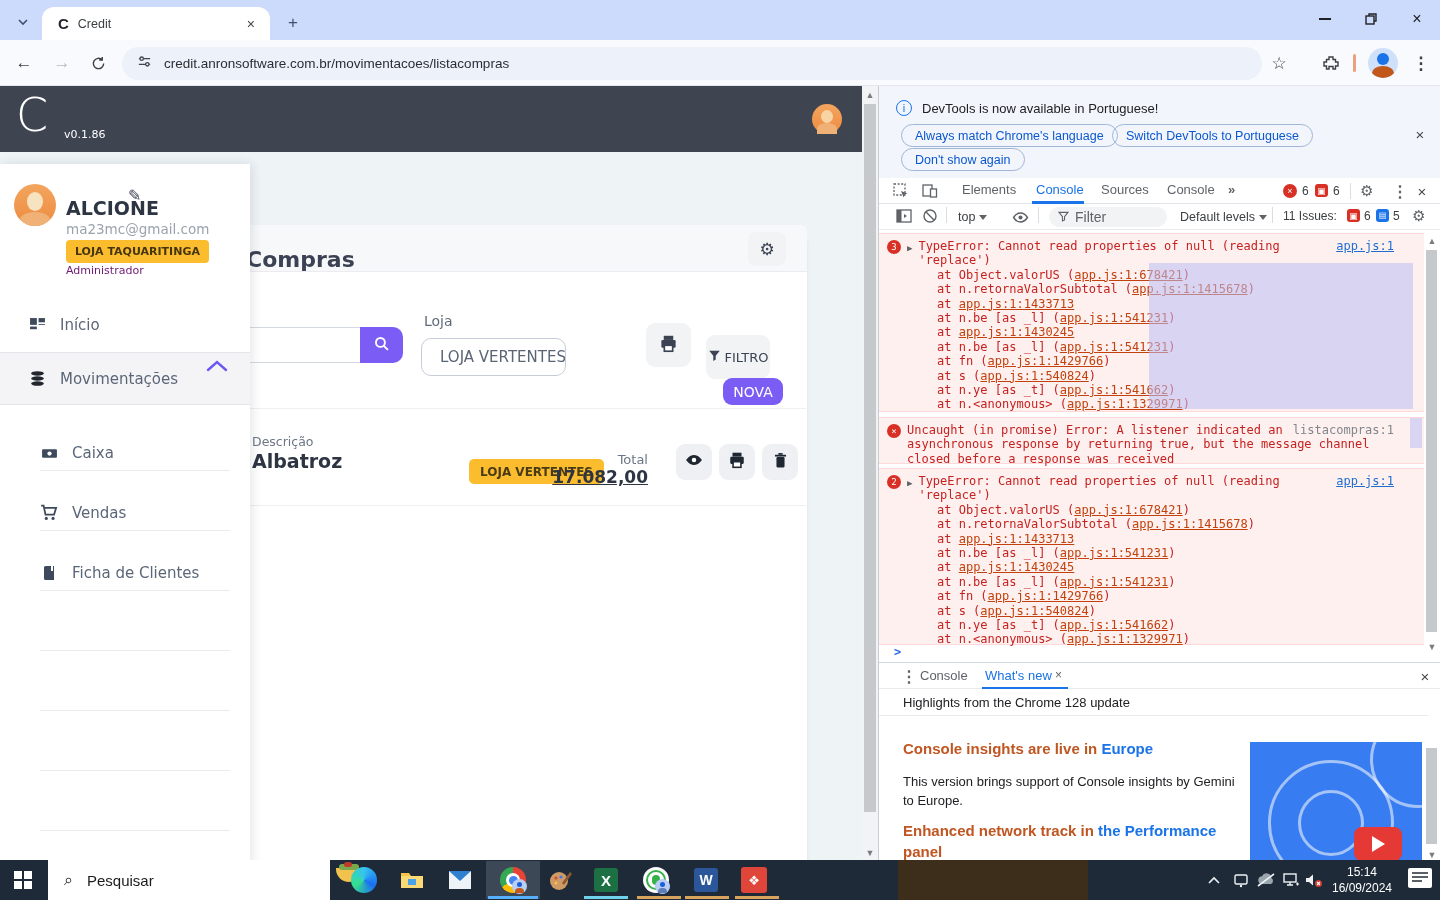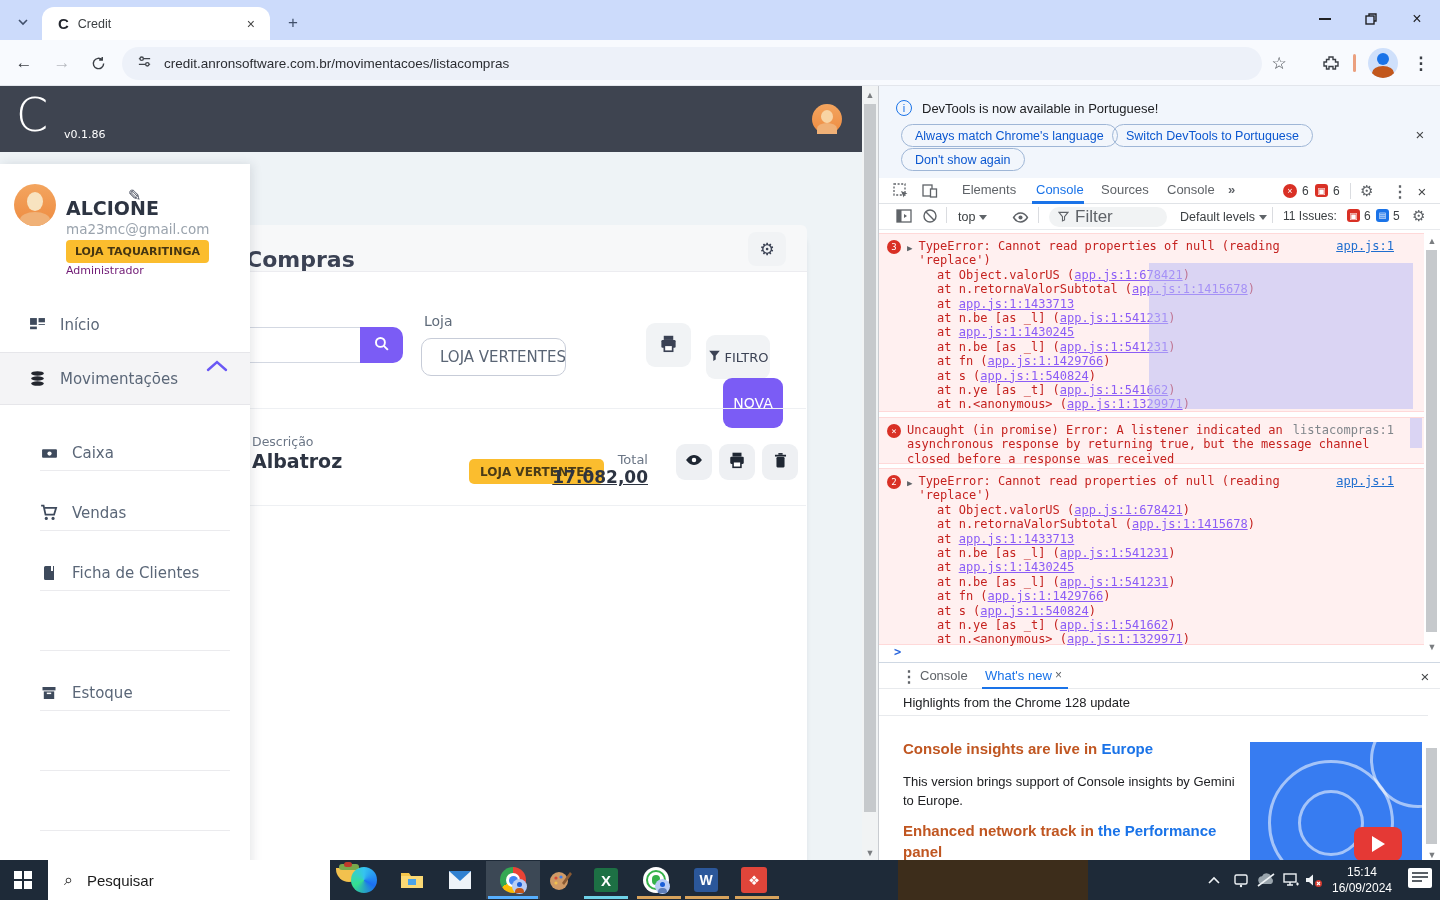--- a/index.html
+++ b/index.html
@@ -37,21 +37,21 @@
   .card{left:24px;top:225px;width:783px;height:635px;background:#fff;border-radius:6px 6px 0 0;box-shadow:0 1px 4px rgba(40,50,70,.08);}
   .cardhead{left:24px;top:225px;width:783px;height:47px;background:#f7f8f9;border-bottom:1px solid #ececf0;box-sizing:border-box;border-radius:6px 6px 0 0;}
   .pagetitle{left:246px;top:235px;font-size:22px;font-weight:bold;color:#3b4254;}
   .gearbtn{left:748px;top:232px;width:38px;height:34px;background:#f1f3f5;border-radius:8px;display:flex;align-items:center;justify-content:center;color:#3b4254;font-size:17px;}
   .lojalabel{left:424px;top:301px;font-size:14px;color:#5f6b7a;}
   .searchinput{left:100px;top:327px;width:260px;height:36px;background:#fff;border:1px solid #d3d8e2;border-right:none;border-radius:10px 0 0 10px;box-sizing:border-box;}
   .searchbtn{left:360px;top:327px;width:43px;height:36px;background:#7b5cf5;border-radius:0 10px 10px 0;display:flex;align-items:center;justify-content:center;}
   .storeselect{left:421px;top:326px;width:145px;height:38px;border:1.6px solid #c7ccd8;border-radius:10px;box-sizing:border-box;display:flex;align-items:center;overflow:hidden;padding-left:18px;font-size:15px;color:#5a6575;white-space:nowrap;}
   .printbtn{left:646px;top:323px;width:45px;height:44px;background:#f1f3f5;border-radius:9px;display:flex;align-items:center;justify-content:center;}
   .filtrobtn{left:706px;top:323px;width:64px;height:44px;background:#f1f3f5;border-radius:9px;display:flex;align-items:center;justify-content:center;gap:4px;font-size:13px;color:#3b4254;}
-  .novabtn{left:723px;top:366px;width:60px;height:50px;background:#7b5cf5;border-radius:9px;display:flex;align-items:center;justify-content:center;color:#fff;font-size:14px;}
+  .novabtn{left:723px;top:366px;width:60px;height:27px;background:#7b5cf5;border-radius:9px;display:flex;align-items:center;justify-content:center;color:#fff;font-size:14px;}
   .rowdivider{height:1px;background:#eef0f3;}
   .desclabel{left:252px;top:422px;font-size:12.5px;color:#6b7686;}
   .descvalue{left:252px;top:438px;font-size:19px;font-weight:bold;color:#2d3442;}
   .rowbadge{left:469px;top:447px;height:25px;background:#fbbd2e;border-radius:5px;display:flex;align-items:center;padding:0 11px;font-size:12px;font-weight:bold;color:#4a3b17;}
   .totallabel{left:548px;top:440px;width:100px;text-align:right;font-size:13px;color:#6b7686;}
   .totalvalue{left:528px;top:455px;width:120px;text-align:right;font-size:17px;font-weight:bold;color:#2d3442;text-decoration:underline;}
   .rowbtn{top:444px;width:36px;height:36px;background:#eef0f3;border-radius:9px;display:flex;align-items:center;justify-content:center;}
   
   .sidebar{left:0;top:152px;width:250px;height:708px;background:#fff;box-shadow:2px 0 10px rgba(30,40,60,.12);}
   .suavatar{left:14px;top:184px;width:42px;height:42px;border-radius:50%;background:linear-gradient(180deg,#f3a55f,#ee8b40);overflow:hidden;}
@@ -83,30 +83,30 @@
   .dttab{top:182px;font-size:13px;color:#5f6368;}
   .dttab.active{color:#1a73e8;}
   .dtactiveline{left:1032px;top:201px;width:52px;height:2.5px;background:#1a73e8;}
   .redcircle{width:14px;height:14px;border-radius:50%;background:#d93025;color:#fff;font-size:9px;display:flex;align-items:center;justify-content:center;}
   .redsquare{width:13px;height:13px;border-radius:3px;background:#d93025;color:#fff;font-size:9px;display:flex;align-items:center;justify-content:center;}
   .bluesquare{width:13px;height:13px;border-radius:3px;background:#1a73e8;color:#fff;font-size:8px;display:flex;align-items:center;justify-content:center;}
   .cnt{font-size:12px;color:#3c4043;}
   .dtctoolbar{left:879px;top:204px;width:561px;height:26px;background:#fff;border-bottom:1px solid #e8eaed;box-sizing:border-box;}
   .dtddl{font-size:12.5px;color:#3c4043;display:flex;align-items:center;gap:4px;}
   .caret{width:0;height:0;border-left:4px solid transparent;border-right:4px solid transparent;border-top:5px solid #5f6368;}
-  .filterpill{left:1049px;top:207px;width:118px;height:20px;background:#f1f3f4;border-radius:11px;display:flex;align-items:center;gap:6px;padding-left:9px;box-sizing:border-box;font-size:17px;color:#5f6368;text-align:center;}
+  .filterpill{left:1049px;top:207px;width:118px;height:20px;background:#f1f3f4;border-radius:11px;display:flex;align-items:center;gap:6px;padding-left:9px;box-sizing:border-box;font-size:14px;color:#5f6368;text-align:center;}
   .mono{font-family:"DejaVu Sans Mono",monospace;font-size:12px;line-height:14.4px;}
   .errblock{left:879px;width:545px;background:#fff0f0;border-top:1px solid #ffd9d9;border-bottom:1px solid #ffd9d9;box-sizing:border-box;padding:5px 8px 5px 8px;color:#c5221f;}
   .errhead{display:flex;align-items:flex-start;gap:6px;}
   .errbadge{flex:0 0 14px;margin-top:1px;}
   .errarrow{color:#5f6368;font-size:9px;margin-top:2px;}
   .errsrc{float:right;color:#1f6ecf;text-decoration:underline;margin-left:8px;margin-right:22px;}
   .errsrc.gray{color:#80868b;text-decoration:none;}
   .stackline{padding-left:50px;}
-  .clink{color:#8b5cf6;text-decoration:underline;}
+  .clink{color:#c2410c;text-decoration:underline;}
   .sel{background:rgba(187,190,246,.55);}
   .prompt{left:894px;top:645px;color:#2a66dd;font-weight:bold;}
   .dscroll{left:1424px;width:15px;background:#fff;}
   .dthumb{left:1426px;width:11px;background:#c6c9cc;}
   
   .drawerbar{left:879px;top:662px;width:561px;height:27px;background:#fff;border-top:1px solid #cfd8e3;border-bottom:1px solid #e8eaed;box-sizing:border-box;}
   .drawertab{top:668px;font-size:13px;color:#5f6368;}
   .drawertab.active{color:#1a73e8;}
   .wnactiveline{left:982px;top:687px;width:86px;height:2.5px;background:#1a73e8;}
   .wnheader{left:879px;top:689px;width:549px;height:27px;border-bottom:1px solid #e8eaed;box-sizing:border-box;display:flex;align-items:center;padding-left:24px;font-size:13px;color:#202124;background:#fff;}
@@ -334,30 +334,20 @@
           <path d="M3 2.5a1.5 1.5 0 011.5-1.5H13v14H4.5A1.5 1.5 0 013 13.5z" fill="#3e4a5c"></path>
           <rect x="10" y="1" width="2" height="5" fill="#fff"></rect>
         </svg>
       </span>
     <span>Ficha de Clientes</span>
   </div>
   <div class="abs subdiv" style="top:590px"></div>
 
   <div class="abs subdiv" style="top:650px"></div>
 
-  <div class="abs menuitem subitem appfont" style="top:664px">
-    <span class="sicon">
-        <svg width="16" height="16" viewBox="0 0 16 16">
-          <rect x="1.5" y="2" width="13" height="3.4" fill="#3e4a5c"></rect>
-          <path d="M2.8 6.4h10.4V14H2.8z" fill="#3e4a5c"></path>
-          <rect x="5.8" y="7.6" width="4.4" height="1.5" fill="#fff"></rect>
-        </svg>
-      </span>
-    <span>Estoque</span>
-  </div>
   <div class="abs subdiv" style="top:710px"></div>
 
   <div class="abs subdiv" style="top:770px"></div>
 
   <div class="abs subdiv" style="top:830px"></div>
 
   <div class="abs pscroll"></div>
   <div class="abs scrollarrow" style="left:862px;top:88px">▲</div>
   <div class="abs pthumb"></div>
   <div class="abs scrollarrow" style="left:862px;top:846px">▼</div>

